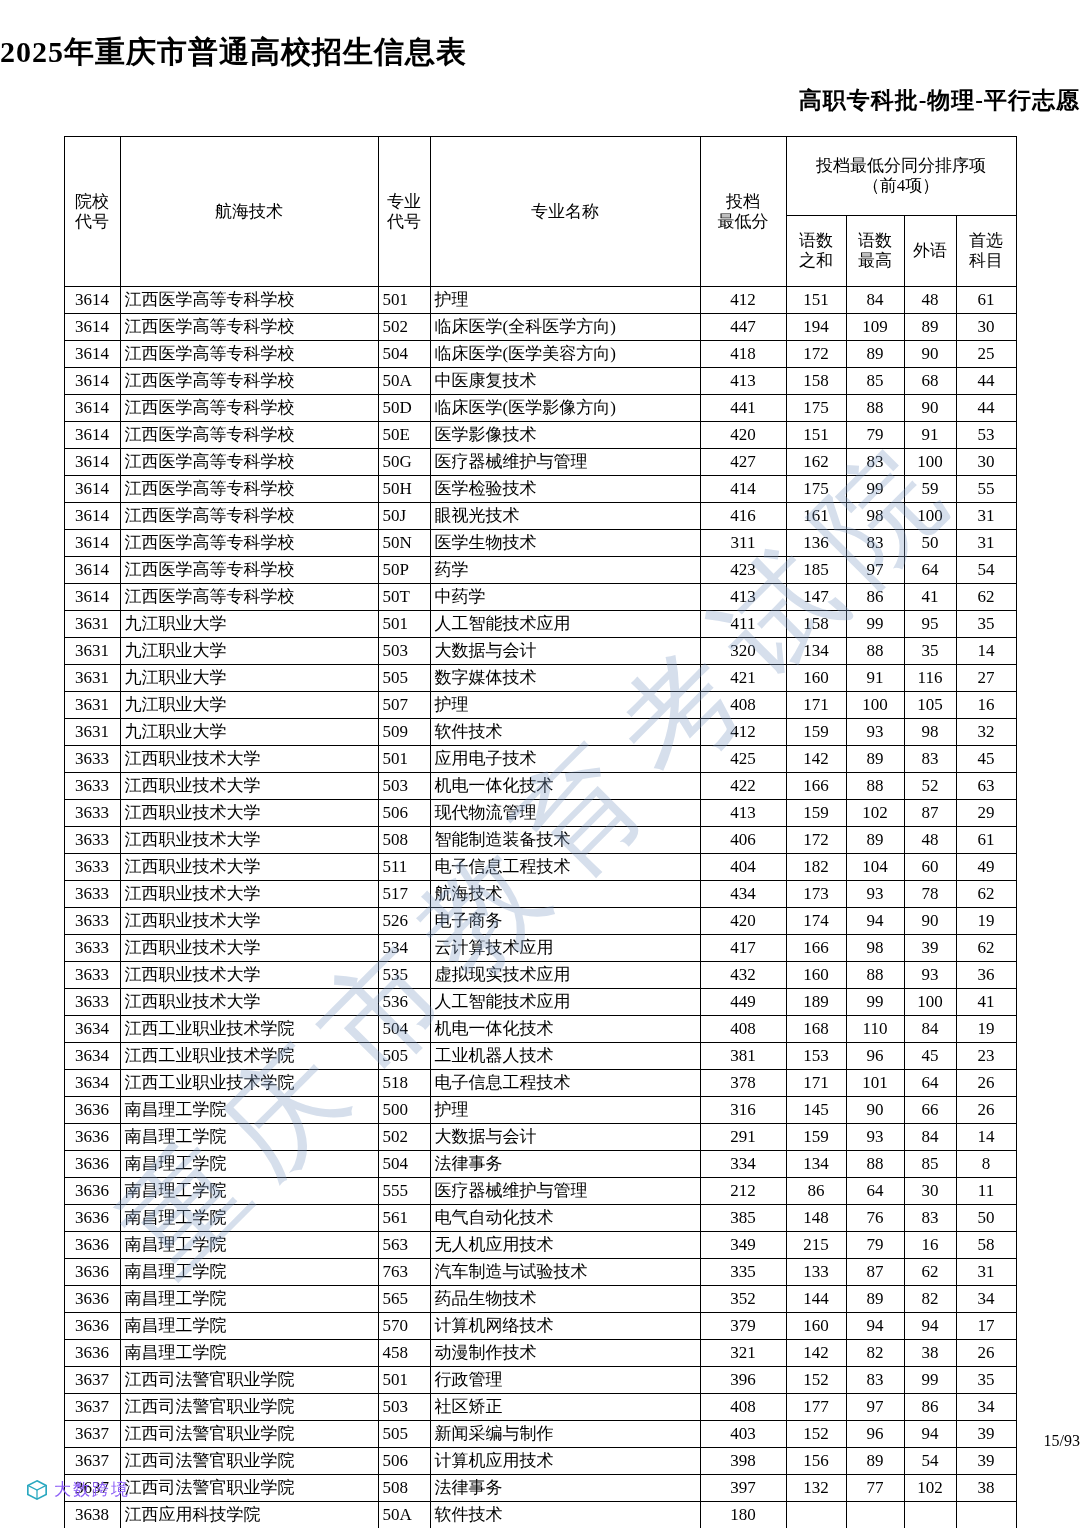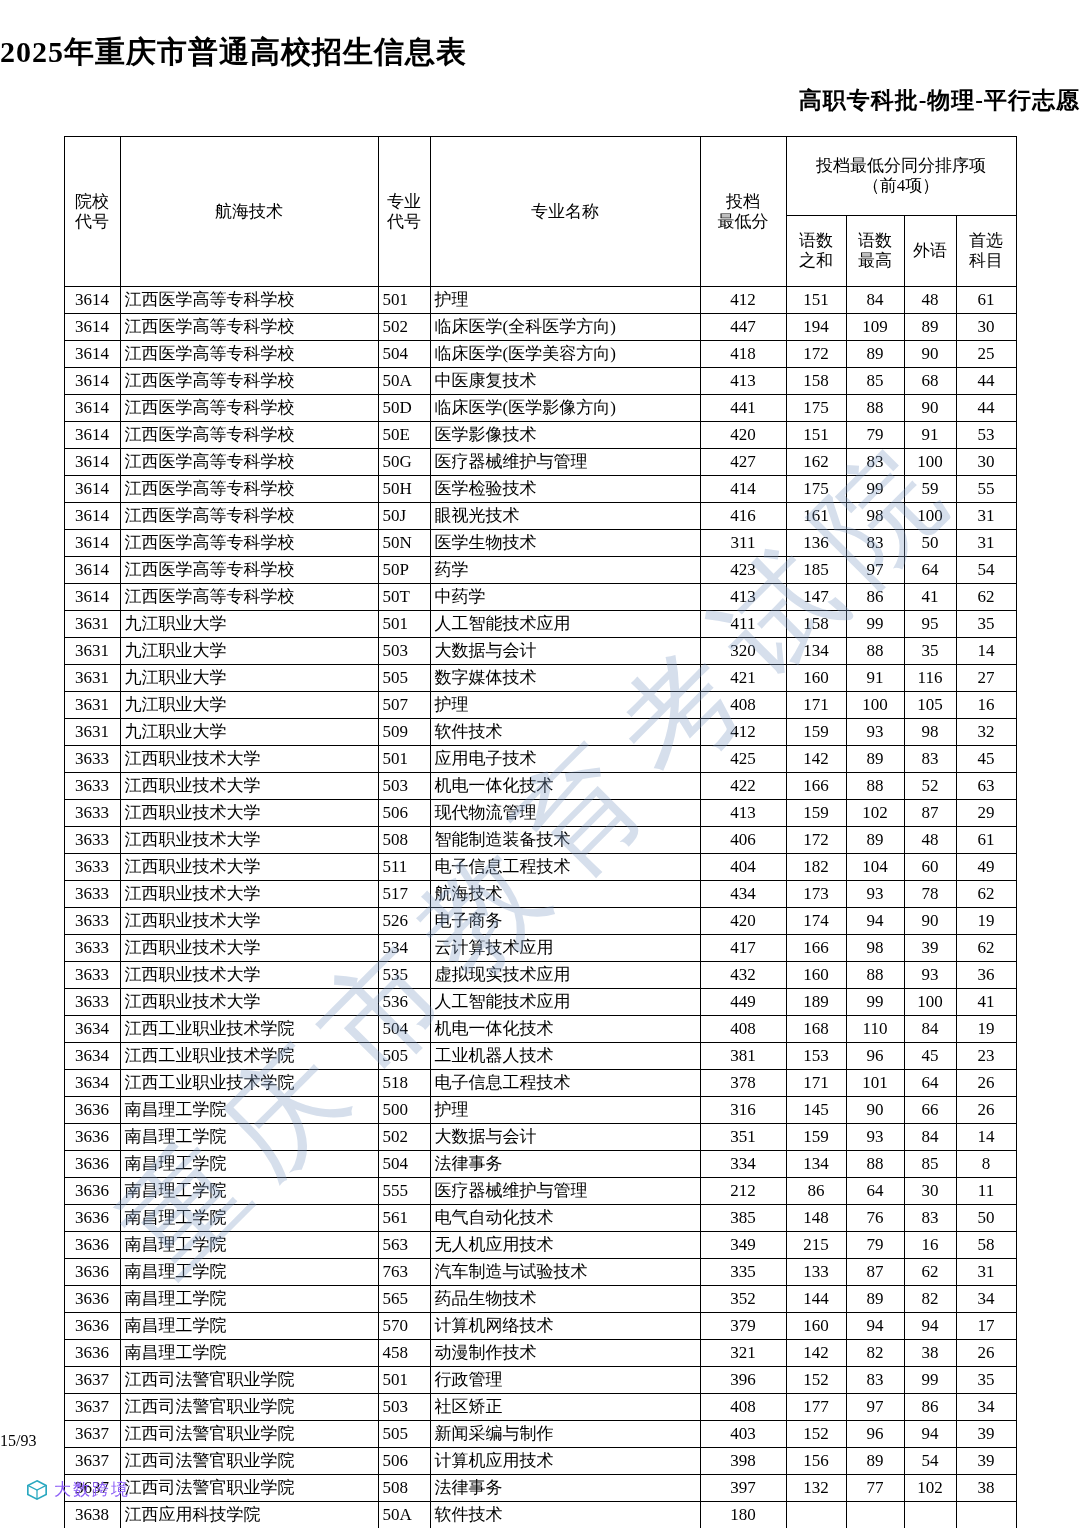--- a/index.html
+++ b/index.html
@@ -59,21 +59,21 @@
     letter-spacing:22px;
     white-space:nowrap;
     color:rgba(128,155,195,0.32);
     pointer-events:none;
     z-index:5;
   }
   .page-num {
     position:absolute;
     left:0; right:0;
     top:1432px;
-    text-align:left;
+    text-align:right;
     font-size:16px;
   }
   .footer-logo {
     position:absolute;
     left:26px;
     top:1478px;
     display:flex;
     align-items:center;
     gap:6px;
     font-family:"Liberation Sans","DejaVu Sans",sans-serif;
@@ -496,21 +496,21 @@
     <td class="c">90</td>
     <td class="c">66</td>
     <td class="c">26</td>
   </tr>
 
   <tr>
     <td class="c">3636</td>
     <td class="l">南昌理工学院</td>
     <td class="l">502</td>
     <td class="l">大数据与会计</td>
-    <td class="c">351</td>
+    <td class="c">291</td>
     <td class="c">159</td>
     <td class="c">93</td>
     <td class="c">84</td>
     <td class="c">14</td>
   </tr>
 
   <tr>
     <td class="c">3636</td>
     <td class="l">南昌理工学院</td>
     <td class="l">504</td>

